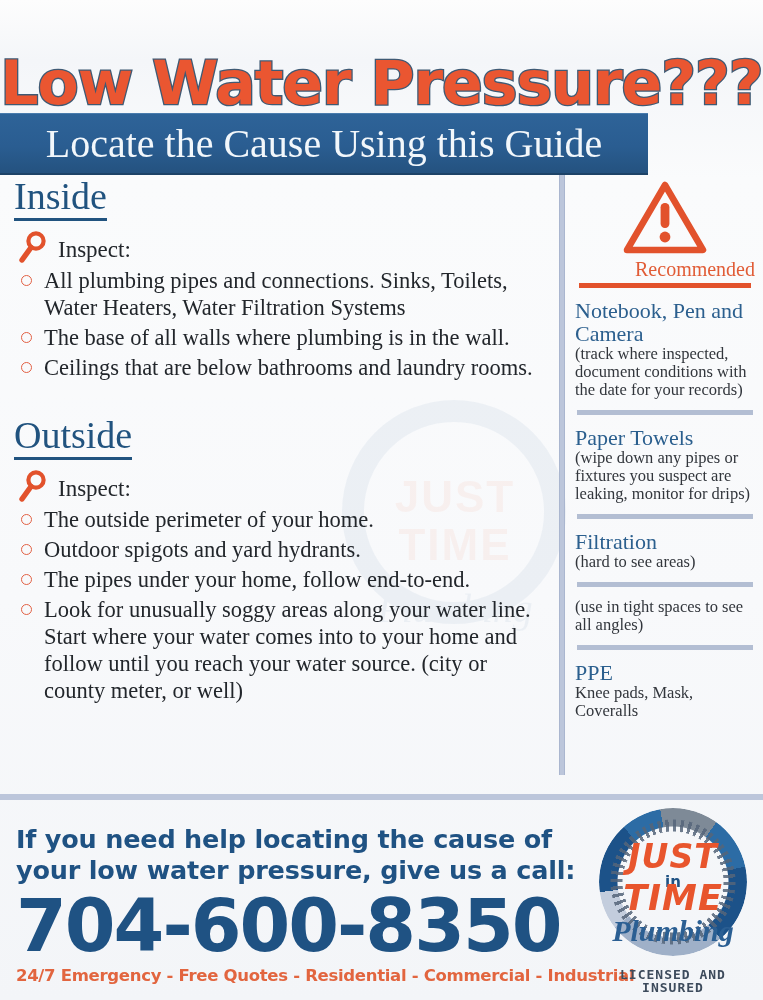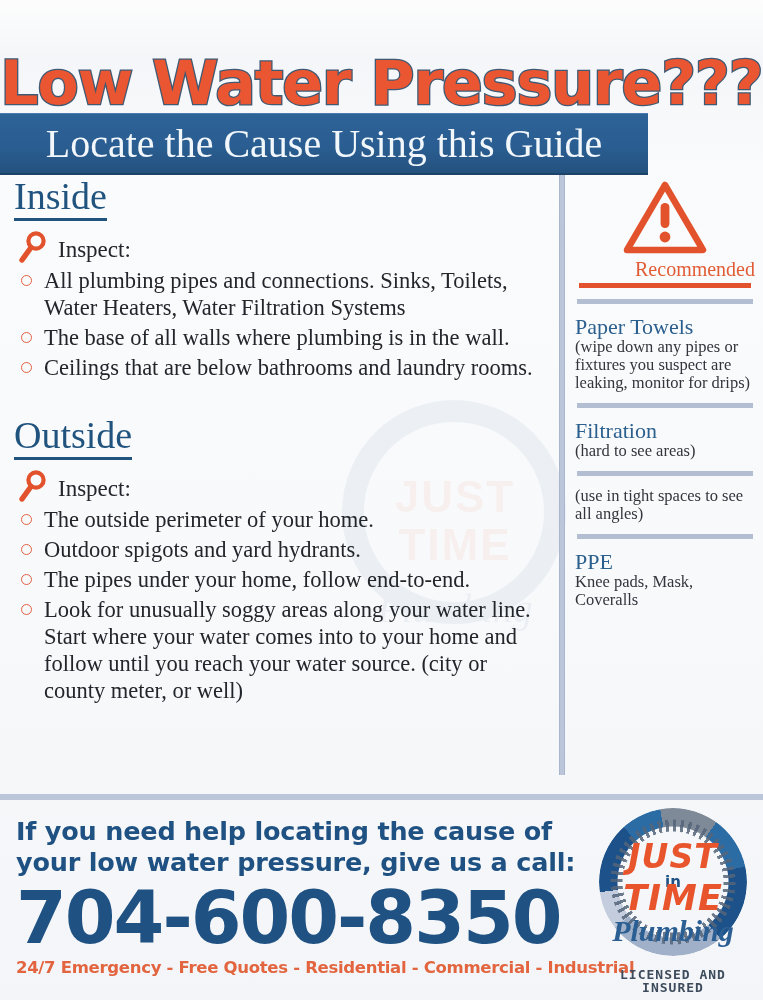--- a/index.html
+++ b/index.html
@@ -226,21 +226,21 @@
   .footer {
     position: absolute;
     left: 0; top: 800px;
     width: 763px;
     height: 200px;
     z-index: 4;
   }
 
   .footer-left {
     position: absolute;
-    left: 16px; top: 16px;
+    left: 16px; top: 24px;
     width: 580px;
   }
   .cta-line {
     font-family: "DejaVu Sans", sans-serif;
     font-weight: bold;
     font-size: 25.5px;
     line-height: 31px;
     color: #1f5283;
     letter-spacing: -0.2px;
   }
@@ -420,20 +420,24 @@
         <svg class="warn-icon" viewBox="0 0 86 78">
           <path d="M43 6 L81 71 L5 71 Z" fill="none" stroke="#e2522c" stroke-width="6.5" stroke-linejoin="round"></path>
           <rect x="38.6" y="24" width="8.8" height="25" rx="4.2" fill="#e2522c"></rect>
           <circle cx="43" cy="58" r="5.4" fill="#e2522c"></circle>
         </svg>
       </div>
 
       <div class="rec-title">Recommended</div>
       <div class="rec-underline"></div>
 
+      <div class="rec-item">
+        <div class="rec-name">Notebook, Pen and Camera</div>
+        <div class="rec-desc">(track where inspected, document conditions with the date for your records)</div>
+      </div>
       <div class="rec-sep"></div>
 
       <div class="rec-item">
         <div class="rec-name">Paper Towels</div>
         <div class="rec-desc">(wipe down any pipes or fixtures you suspect are leaking, monitor for drips)</div>
       </div>
       <div class="rec-sep"></div>
 
       <div class="rec-item">
         <div class="rec-name">Filtration</div>

